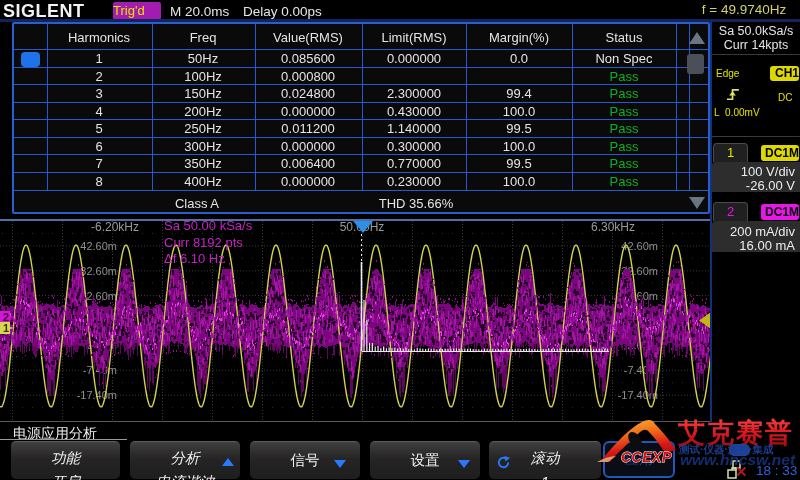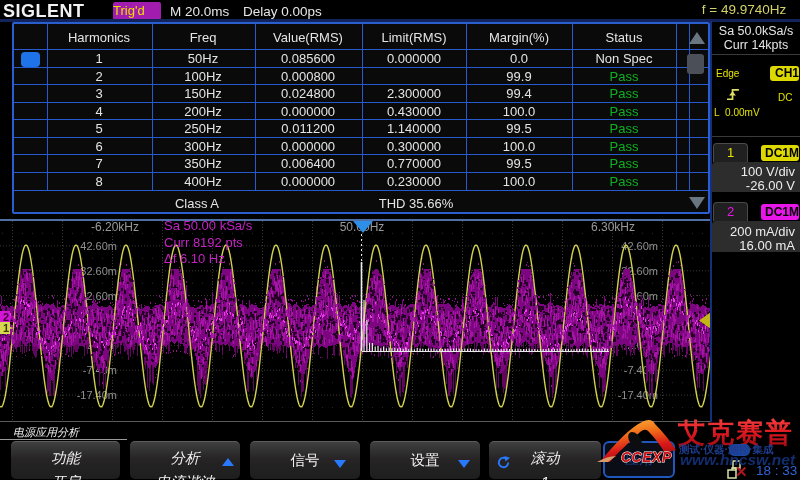--- a/index.html
+++ b/index.html
@@ -46,21 +46,21 @@
 .chip { position:absolute; font-size:12px; font-weight:bold; color:#000; border-radius:3px;
   text-align:right; }
 .chtab { position:absolute; left:713px; width:35px; height:19px; background:#202020;
   border:1px solid #4a4a4a; border-bottom:none; border-radius:4px 4px 0 0;
   font-size:13px; text-align:center; line-height:18px; }
 .chpanel { position:absolute; left:712px; width:88px; background:#2d2d2d; border-radius:4px 0 0 0; }
 .chtxt { position:absolute; width:92px; color:#ececec; font-size:13px; text-align:right; }
 
 
 #menu { left:0; top:422px; width:800px; height:58px; background:#000; }
-#mtitle { left:13px; top:3px; color:#f0f0f0; font-size:11px;font-style:italic; }
+#mtitle { left:13px; top:3px; color:#f0f0f0; font-size:14px; }
 #mtline { left:0px; top:17px; width:127px; height:1px; background:#9a9a9a; }
 .btn { position:absolute; top:19px; height:38px; background:linear-gradient(#404040,#262424 45%,#1e1e1e);
   border-radius:5px; border-top:1px solid #5c5c5c; color:#f2f2f2; font-size:14.5px; text-align:center; }
 .b2l { padding-top:4px; line-height:24px;font-style:italic; }
 .b1l { line-height:36px; }
 .barrow { position:absolute; width:0; height:0; }
 #btn6 { position:absolute; left:603px; top:19px; width:72px; height:37px; background:#0a0d16;
   border:2px solid #2057ba; border-radius:6px; color:#1c3f8f; font-size:14px; text-align:center;
   line-height:33px; }
 #time { position:absolute; left:756px; top:41px; color:#2f62d6; font-size:13.5px; }
@@ -100,21 +100,20 @@
       <div class="ct" style="left:558px;top:6px;width:104px">Status</div>
       <div class="ct" style="left:21px;top:27px;width:128px">1</div>
       <div class="ct" style="left:137px;top:27px;width:104px">50Hz</div>
       <div class="ct" style="left:240px;top:27px;width:108px">0.085600</div>
       <div class="ct" style="left:348px;top:27px;width:104px">0.000000</div>
       <div class="ct" style="left:452px;top:27px;width:106px">0.0</div>
       <div class="ct" style="left:558px;top:27px;width:104px">Non Spec</div>
       <div class="ct" style="left:21px;top:45px;width:128px">2</div>
       <div class="ct" style="left:137px;top:45px;width:104px">100Hz</div>
       <div class="ct" style="left:240px;top:45px;width:108px">0.000800</div>
-      <div class="ct" style="left:452px;top:45px;width:106px">99.9</div>
       <div class="ctg" style="left:558px;top:45px;width:104px">Pass</div>
       <div class="ct" style="left:21px;top:62px;width:128px">3</div>
       <div class="ct" style="left:137px;top:62px;width:104px">150Hz</div>
       <div class="ct" style="left:240px;top:62px;width:108px">0.024800</div>
       <div class="ct" style="left:348px;top:62px;width:104px">2.300000</div>
       <div class="ct" style="left:452px;top:62px;width:106px">99.4</div>
       <div class="ctg" style="left:558px;top:62px;width:104px">Pass</div>
       <div class="ct" style="left:21px;top:80px;width:128px">4</div>
       <div class="ct" style="left:137px;top:80px;width:104px">200Hz</div>
       <div class="ct" style="left:240px;top:80px;width:108px">0.000000</div>

